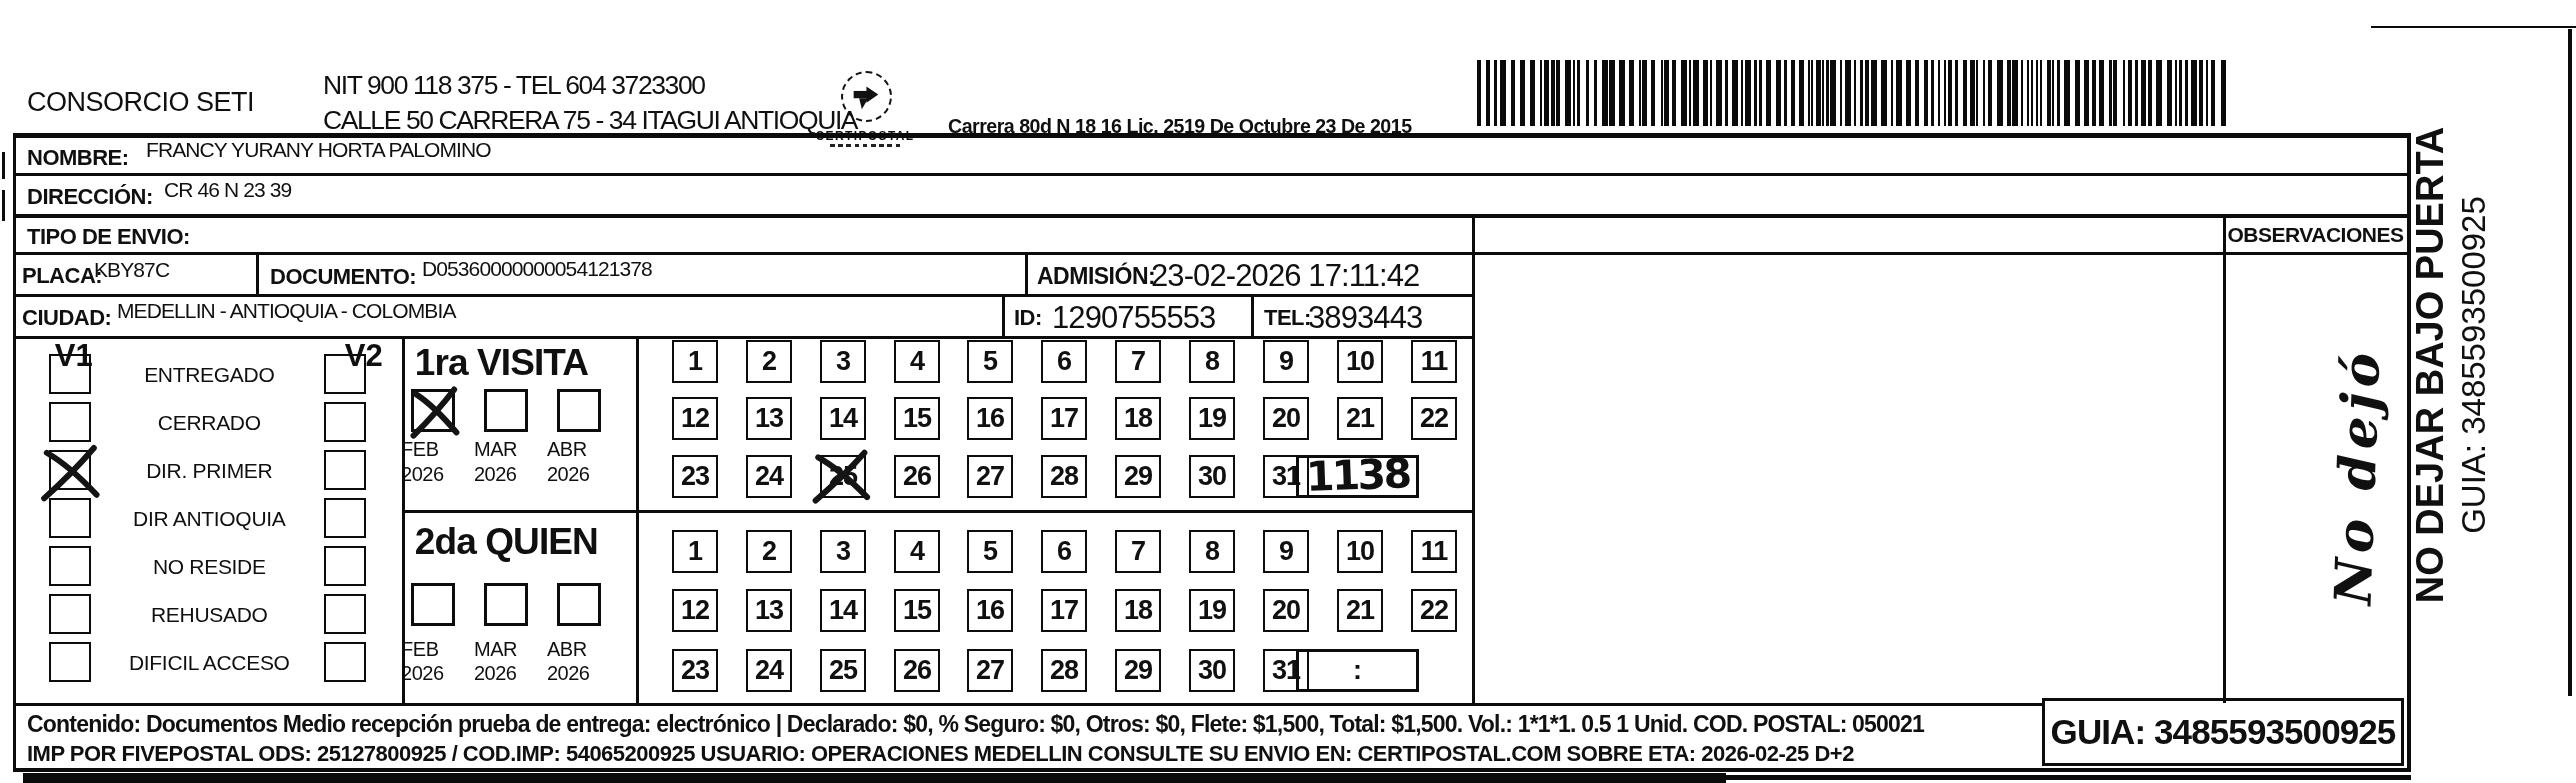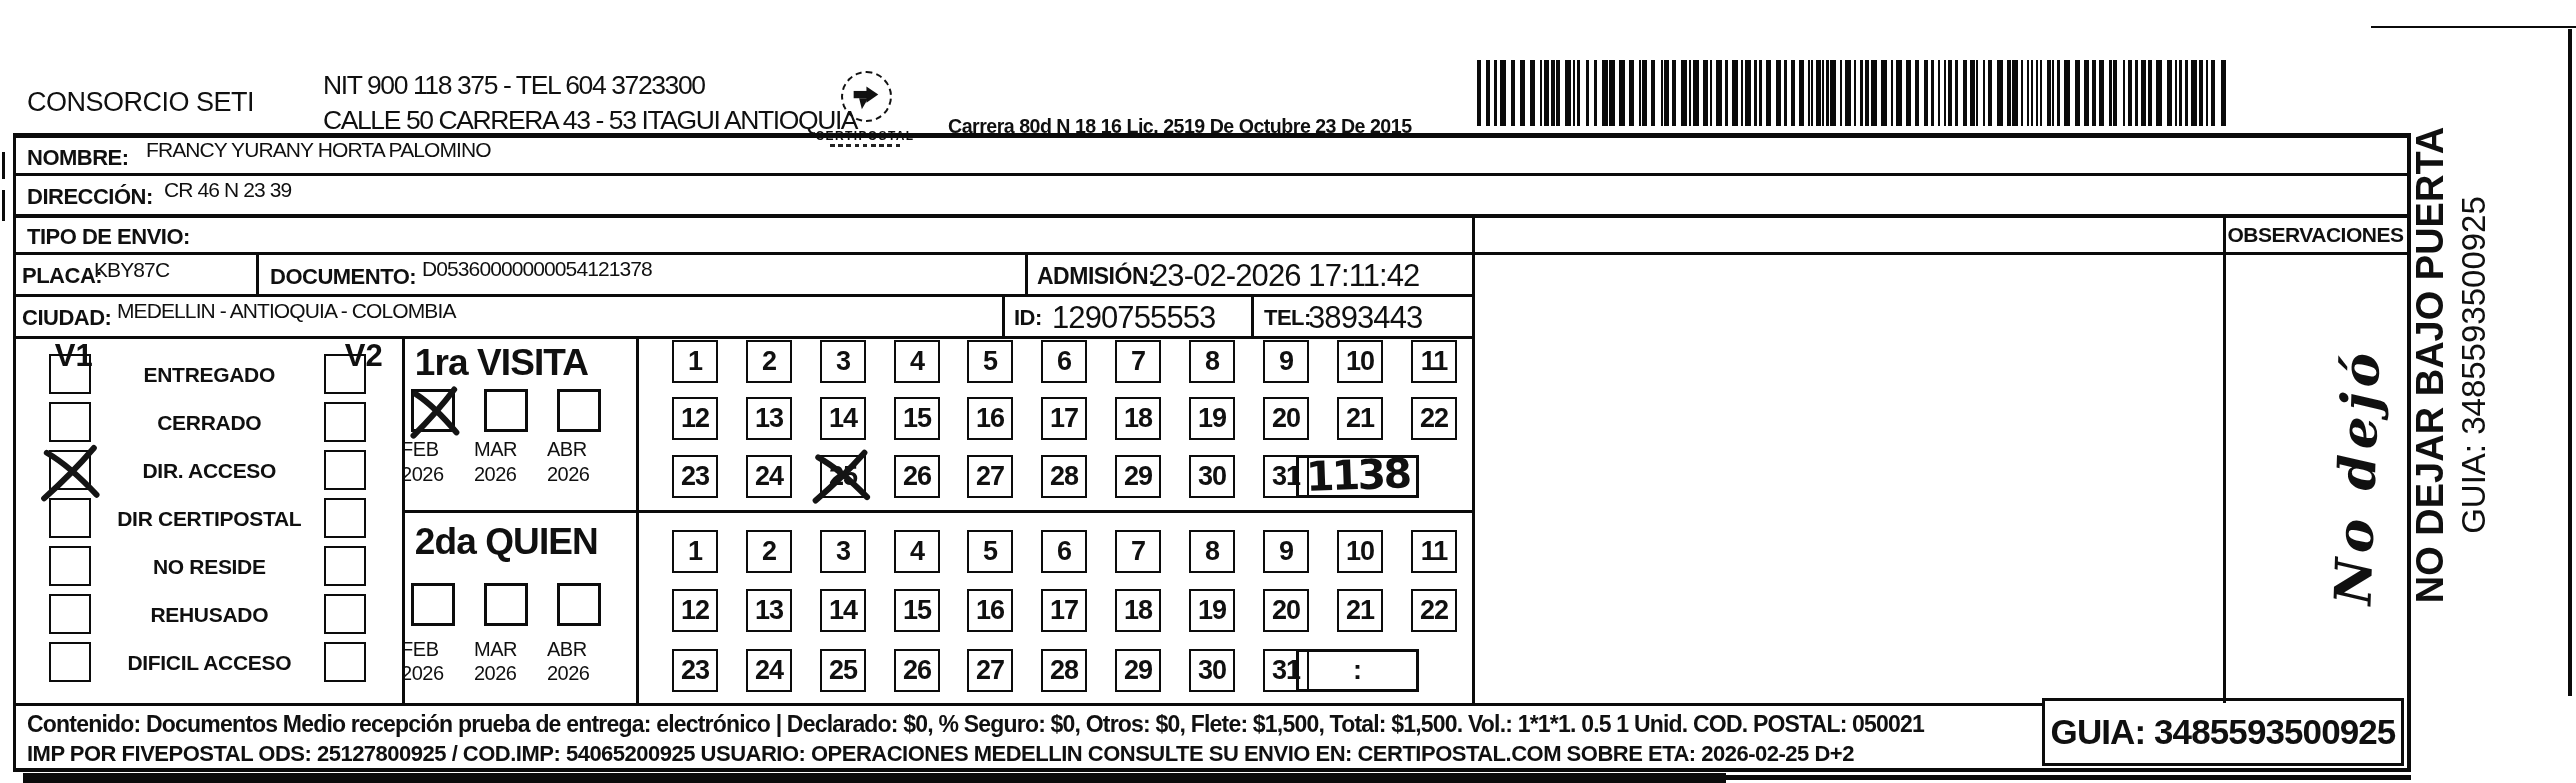--- a/index.html
+++ b/index.html
@@ -24,21 +24,21 @@
   #barcode div{position:absolute;top:0;bottom:0;background:#0a0a0a;}
   
   .row-lbl{font-size:22px;font-weight:700;letter-spacing:-0.5px;}
   .row-val{font-size:21px;letter-spacing:-0.9px;}
   .row-val-sm{font-size:31px;letter-spacing:-0.9px;}
   .col-hdr{font-size:23px;font-weight:700;letter-spacing:-0.5px;text-align:center;}
   
   #status-panel{position:absolute;left:12.8px;top:336px;width:389px;height:367px;}
   .vhdr{position:absolute;font-size:31px;font-weight:700;}
   .cbox{position:absolute;width:42px;height:40px;border:2.7px solid #0c0c0c;box-sizing:border-box;}
-  .slabel{position:absolute;width:247px;text-align:center;font-size:21px;font-weight:700;letter-spacing:-0.3px;}
+  .slabel{position:absolute;width:247px;text-align:center;font-size:21px;font-weight:400;letter-spacing:-0.3px;}
   
   .visit-title{position:absolute;left:12.8px;font-size:37px;font-weight:700;letter-spacing:-0.9px;}
   .mbox{position:absolute;width:44px;height:43px;border:3.7px solid #0c0c0c;box-sizing:border-box;}
   .mlabel{position:absolute;width:64px;font-size:20px;font-weight:400;letter-spacing:-0.5px;}
   
   .dbox{position:absolute;width:46px;height:43px;border:2.7px solid #0c0c0c;box-sizing:border-box;
         display:flex;align-items:center;justify-content:center;}
   .dbox span{font-size:27px;font-weight:700;letter-spacing:-0.9px;}
   .tbox{position:absolute;width:123px;height:43px;border:3.7px solid #0c0c0c;box-sizing:border-box;
         display:flex;align-items:center;justify-content:center;overflow:visible;}
@@ -60,21 +60,21 @@
   .hand-note{transform:rotate(-88deg);font-family:"DejaVu Serif",serif;font-style:italic;font-weight:600;
              font-size:51px;letter-spacing:5.5px;text-align:center;}
 </style>
 </head>
 <body>
 
 <div class="page">
 
   <div class="abs h-company nw" style="left:27px;top:87px;">CONSORCIO SETI</div>
   <div class="abs h-small nw" style="left:323px;top:70px;">NIT 900 118 375 - TEL 604 3723300</div>
-  <div class="abs h-small nw" style="left:323px;top:105px;">CALLE 50 CARRERA 43 - 53 ITAGUI ANTIOQUIA</div>
+  <div class="abs h-small nw" style="left:323px;top:105px;">CALLE 50 CARRERA 75 - 34 ITAGUI ANTIOQUIA</div>
 
   <div class="abs" style="left:839px;top:69px;width:53px;height:53px;">
     <div class="logo-ring"></div>
     <svg class="abs" style="left:11px;top:11px;" width="31" height="31" viewBox="0 0 34 34">
       <rect x="4" y="12" width="16" height="8" fill="#111"></rect>
       <polygon points="18,7 31,16 18,25" fill="#111"></polygon>
       <polygon points="10,20 20,20 13,32" fill="#111"></polygon>
     </svg>
     <div class="logo-word">CERTIPOSTAL</div>
     <div class="logo-dash"></div>
@@ -218,28 +218,28 @@
   <div id="status-panel">
     <div class="vhdr" style="left:42px;top:1.8px;">V1</div>
     <div class="vhdr" style="left:332px;top:1.8px;">V2</div>
   <div class="cbox" style="position: absolute; left: 36px; top: 18px;"></div>
       <div class="slabel" style="position: absolute; left: 73px; top: 27px;">ENTREGADO</div>
       <div class="cbox" style="position: absolute; left: 311px; top: 18px;"></div>
       <div class="cbox" style="position: absolute; left: 36px; top: 66px;"></div>
       <div class="slabel" style="position: absolute; left: 73px; top: 75px;">CERRADO</div>
       <div class="cbox" style="position: absolute; left: 311px; top: 66px;"></div>
       <div class="cbox" style="position: absolute; left: 36px; top: 114px;"></div>
-      <div class="slabel" style="position: absolute; left: 73px; top: 123px;">DIR. ACCESO</div>
+      <div class="slabel" style="position: absolute; left: 73px; top: 123px;">DIR. PRIMER</div>
       <div class="cbox" style="position: absolute; left: 311px; top: 114px;"></div>
       <svg width="68" height="60" viewBox="0 0 74 66" class="xmark" style="left: 24px; top: 106px;">
         <path d="M10.360000000000001,11.879999999999999 Q35.519999999999996,26.400000000000002 65.12,58.08"></path>
         <path d="M62.16,6.6000000000000005 Q38.480000000000004,34.32 7.4,62.04"></path>
       </svg>
       <div class="cbox" style="position: absolute; left: 36px; top: 162px;"></div>
-      <div class="slabel" style="position: absolute; left: 73px; top: 171px;">DIR CERTIPOSTAL</div>
+      <div class="slabel" style="position: absolute; left: 73px; top: 171px;">DIR ANTIOQUIA</div>
       <div class="cbox" style="position: absolute; left: 311px; top: 162px;"></div>
       <div class="cbox" style="position: absolute; left: 36px; top: 210px;"></div>
       <div class="slabel" style="position: absolute; left: 73px; top: 219px;">NO RESIDE</div>
       <div class="cbox" style="position: absolute; left: 311px; top: 210px;"></div>
       <div class="cbox" style="position: absolute; left: 36px; top: 258px;"></div>
       <div class="slabel" style="position: absolute; left: 73px; top: 267px;">REHUSADO</div>
       <div class="cbox" style="position: absolute; left: 311px; top: 258px;"></div>
       <div class="cbox" style="position: absolute; left: 36px; top: 306px;"></div>
       <div class="slabel" style="position: absolute; left: 73px; top: 315px;">DIFICIL ACCESO</div>
       <div class="cbox" style="position: absolute; left: 311px; top: 306px;"></div>

